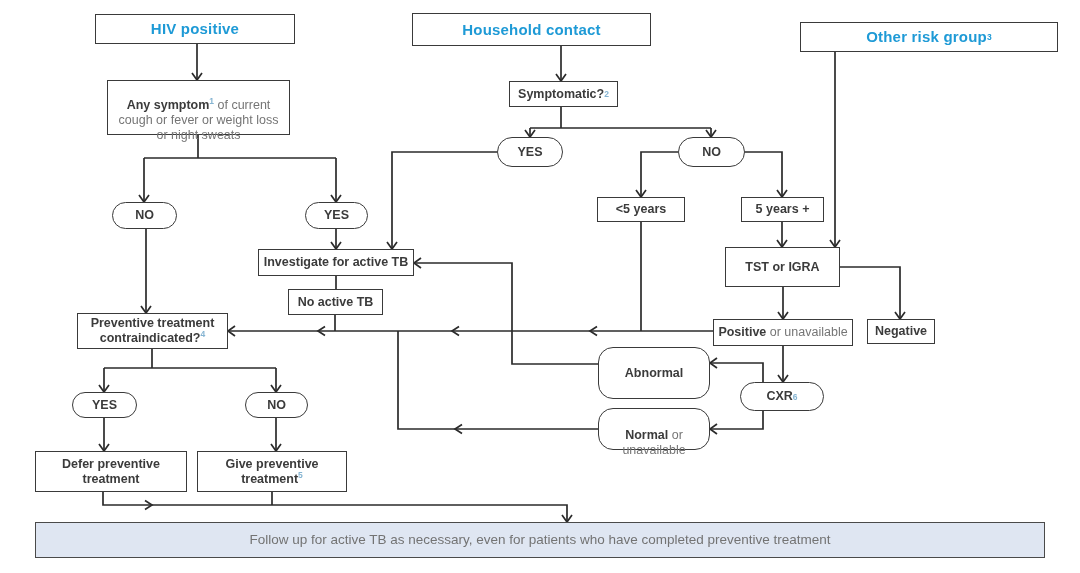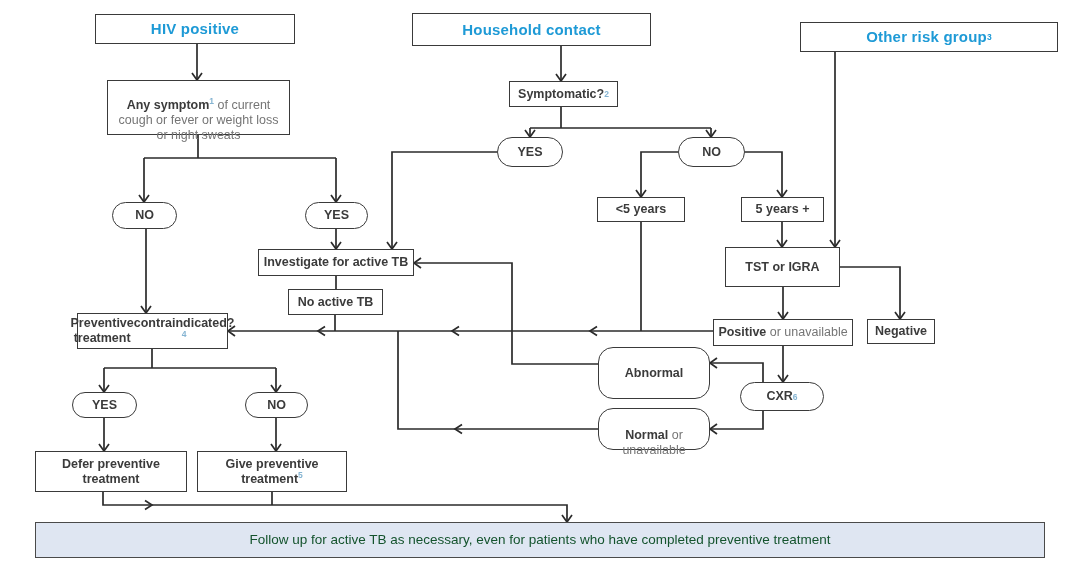--- a/index.html
+++ b/index.html
@@ -10,26 +10,26 @@
   .box{
     position:absolute;box-sizing:border-box;background:#ffffff;
     border:1.6px solid #3a3a3a;
     display:flex;align-items:center;justify-content:center;flex-direction:row;
     text-align:center;font-size:12.5px;font-weight:bold;color:#3b3b3b;
     line-height:1.18;padding:2px 4px;
   }
   .round{border-radius:15px;}
   .head{font-size:15px;color:#1e9ad6;border-width:1.8px;letter-spacing:.2px;}
   .wrapbox{flex-wrap:wrap;align-content:center;display:block;padding-top:17px;}
-  .colbox{flex-direction:row;}
+  .colbox{flex-direction:column;}
   .g{font-weight:normal;color:#757575;}
   sup.fn{color:#85b4d2;font-size:8.5px;font-weight:bold;line-height:0;vertical-align:super;}
   .bar{
     background:#dfe6f2;border:1.8px solid #4a4a4a;
-    color:#14532d;font-weight:normal;font-size:13.5px;
+    color:#737373;font-weight:normal;font-size:13.5px;
   }
   .nowrap{white-space:nowrap;}
   svg.lines{position:absolute;left:0;top:0;width:1080px;height:573px;}
 </style>
 </head>
 <body>
 
 <div id="stage">
 
   <svg class="lines" viewBox="0 0 1080 573" fill="none" stroke="#2b2b2b" stroke-width="1.7">

